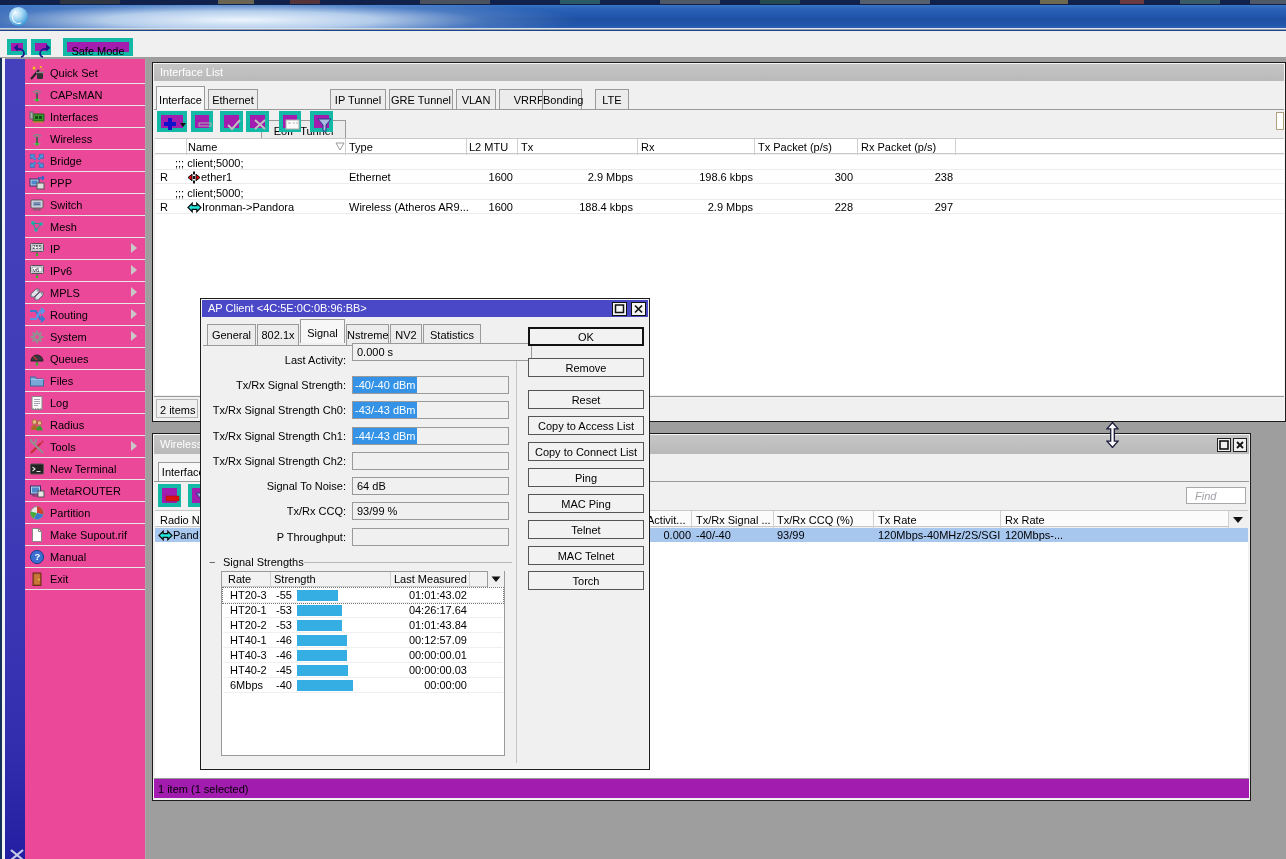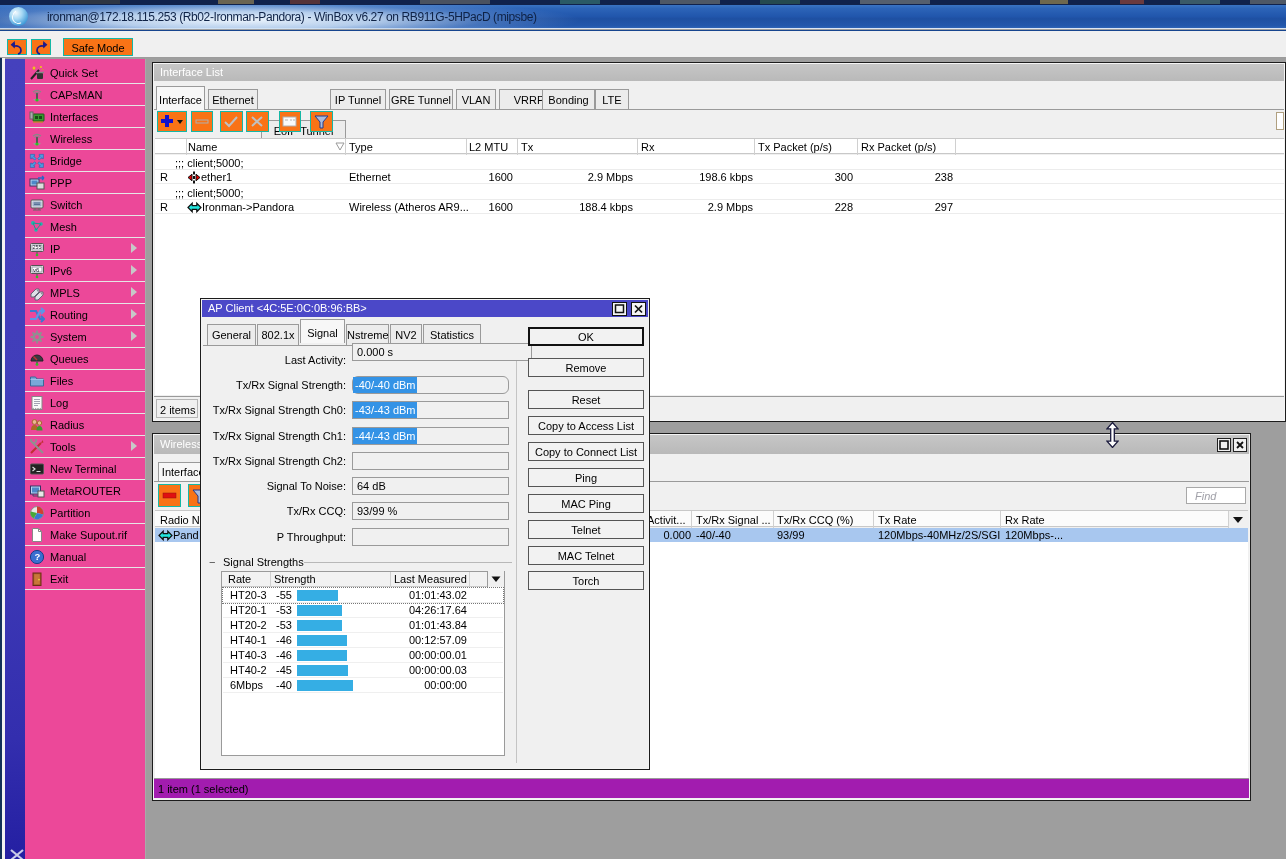--- a/index.html
+++ b/index.html
@@ -18,21 +18,21 @@
 #titleglow { left:0; top:5px; width:620px; height:24px;
   background:radial-gradient(ellipse 340px 22px at 240px 15px, rgba(240,248,255,0.98) 0%, rgba(205,225,246,0.85) 40%, rgba(140,175,222,0.35) 72%, rgba(140,175,222,0) 100%); }
 #titletext { left:47px; top:10px; font-size:12px; letter-spacing:-0.4px; color:#0e2246; }
 #titleicon { left:9px; top:7px; width:19px; height:19px; border-radius:50%;
   background:radial-gradient(circle at 7px 6px,#eef7fd 0%,#a5d8f4 35%,#3f9ad8 75%,#1f6aa8 100%); }
 #titleicon:after { content:""; position:absolute; left:3px; top:3px; width:11px; height:12px;
   border:1.6px solid rgba(255,255,255,0.85); border-color:transparent transparent rgba(255,255,255,0.9) rgba(255,255,255,0.9); border-radius:50%; transform:rotate(18deg); }
 
 
 #toolbar { left:0; top:30px; width:1286px; height:28px; background:#f0f0f0; border-top:1px solid #16458e; border-bottom:1px solid #9c9c9c;}
-.tbtn { position:absolute; background:#f97316; border:1px solid #14b8a6; }
+.tbtn { position:absolute; background:#a21caf; border:4px solid #14b8a6; }
 
 
 #leftedge { left:0; top:58px; width:5px; height:801px; background:#f2f2f2; border-left:2px solid #123058; }
 #navstrip { left:5px; top:59px; width:20px; height:800px; background:linear-gradient(to bottom,#4541bd 0%,#403cb8 55%,#332eae 85%,#241fa2 100%); }
 #sidebar { left:25px; top:59px; width:121px; height:800px; background:#ec4899; border-right:1px solid #a9a9a9; }
 .mitem { position:absolute; left:0; width:120px; height:22px; border-bottom:1px solid #e6e6e6; }
 .mitem .txt { position:absolute; left:25px; top:5px; }
 .mitem .ic { position:absolute; left:4px; top:3px; width:16px; height:16px; }
 .mitem .arr { position:absolute; right:8px; top:5px; width:0; height:0;
   border-left:6px solid #c8c8c8; border-top:5px solid transparent; border-bottom:5px solid transparent; }
@@ -65,21 +65,20 @@
     <div style="position:absolute;left:760px;top:0;width:40px;height:4px;background:#254a50;"></div>
     <div style="position:absolute;left:860px;top:0;width:70px;height:4px;background:#555f6d;"></div>
     <div style="position:absolute;left:1040px;top:0;width:28px;height:4px;background:#6e684e;"></div>
     <div style="position:absolute;left:1120px;top:0;width:24px;height:4px;background:#6a3a3e;"></div>
     <div style="position:absolute;left:1180px;top:0;width:40px;height:4px;background:#3a5a68;"></div>
     <div style="position:absolute;left:1250px;top:0;width:36px;height:4px;background:#4e5866;"></div>
   </div>
   <div id="titlebar" class="abs"></div>
   <div id="titleglow" class="abs"></div>
   <div id="titleicon" class="abs"></div>
-  <div id="titletext" class="abs">ironman@172.18.115.253 (Rb02-Ironman-Pandora) - WinBox v6.27 on RB911G-5HPacD (mipsbe)</div>
 
   <div id="toolbar" class="abs">
     <div class="tbtn" style="left:7px;top:8px;width:20px;height:16px;"><svg width="18" height="16" viewBox="0 0 18 16">
           <path d="M6 3 L6 6.2 C9.5 5.2 13 7 13 10.2 C13 12.4 11.4 13.6 10 14" fill="none" stroke="#1a1a8c" stroke-width="1.7"></path>
           <path d="M6.8 1 L2.6 4.8 L6.8 8.4 Z" fill="#1a1a8c"></path>
         </svg></div>
     <div class="tbtn" style="left:31px;top:8px;width:20px;height:16px;"><svg width="18" height="16" viewBox="0 0 18 16">
           <path d="M12 3 L12 6.2 C8.5 5.2 5 7 5 10.2 C5 12.4 6.6 13.6 8 14" fill="none" stroke="#1a1a8c" stroke-width="1.7"></path>
           <path d="M11.2 1 L15.4 4.8 L11.2 8.4 Z" fill="#1a1a8c"></path>
         </svg></div>
@@ -316,21 +315,21 @@
   <div class="win" id="win-if" style="left:152px;top:62px;width:1134px;height:360px;">
     <div class="wtitle">Interface List</div>
 
     <div class="tab sel" style="left:3px;top:23px;width:49px;">Interface</div>
     <div class="tab" style="left:55px;top:26px;width:50px;">Ethernet</div>
     <div class="tab" style="left:108px;top:16px;width:85px;margin-top:41px;">EoIP Tunnel</div>
     <div class="tab" style="left:177px;top:26px;width:56px;">IP Tunnel</div>
     <div class="tab" style="left:236px;top:26px;width:64px;">GRE Tunnel</div>
     <div class="tab" style="left:303px;top:26px;width:40px;">VLAN</div>
     <div class="tab" style="left:346px;top:26px;width:60px;">VRRP</div>
-    <div class="tab" style="left:389px;top:26px;width:53px;text-align:center;">Bonding</div>
+    <div class="tab" style="left:389px;top:26px;width:40px;text-align:center;">Bonding</div>
     <div class="tab" style="left:442px;top:26px;width:34px;">LTE</div>
     <div style="position:absolute;left:1px;top:46px;right:1px;height:1px;background:#9a9a9a;"></div>
 
     <div class="tbtn" style="left:4px;top:48px;width:30px;height:21px;">
       <svg width="28" height="19" viewBox="0 0 28 19">
           <path d="M7 3 h4 v4 h4 v4 h-4 v4 h-4 v-4 H3 V7 h4 z" fill="#1111cc"></path>
           <path d="M19 8 l6 0 -3 4 z" fill="#111"></path>
         </svg>
     </div>
     <div class="tbtn" style="left:38px;top:48px;width:22px;height:21px;"><svg width="20" height="19">
@@ -481,21 +480,21 @@
     <div class="tab sel" style="left:99px;top:20px;width:45px;">Signal</div>
     <div class="tab" style="left:145px;top:25px;width:43px;">Nstreme</div>
     <div class="tab" style="left:189px;top:25px;width:32px;">NV2</div>
     <div class="tab" style="left:222px;top:25px;width:58px;">Statistics</div>
     <div style="position:absolute;left:2px;top:46px;width:313px;height:1px;background:#9a9a9a;"></div>
     <div style="position:absolute;left:315px;top:47px;width:1px;height:417px;background:#c4c4c4;"></div>
 
     <div class="lbl" style="left:5px;top:55px;width:140px;">Last Activity:</div>
     <div class="field" style="left:151px;top:44px;width:180px;">0.000 s</div>
     <div class="lbl" style="left:5px;top:80px;width:140px;">Tx/Rx Signal Strength:</div>
-    <div class="field" style="left:151px;top:77px;width:157px;padding:0;border-radius:6px;"><span style="display:inline-block;background:#3493e6;color:#fff;padding:2px 1px 2px 2px;">-40/-40 dBm</span></div>
+    <div class="field" style="left:151px;top:77px;width:157px;padding:0;"><span style="display:inline-block;background:#3493e6;color:#fff;padding:2px 1px 2px 2px;">-40/-40 dBm</span></div>
     <div class="lbl" style="left:5px;top:105px;width:140px;">Tx/Rx Signal Strength Ch0:</div>
     <div class="field" style="left:151px;top:102px;width:157px;padding:0;"><span style="display:inline-block;background:#3493e6;color:#fff;padding:2px 1px 2px 2px;">-43/-43 dBm</span></div>
     <div class="lbl" style="left:5px;top:131px;width:140px;">Tx/Rx Signal Strength Ch1:</div>
     <div class="field" style="left:151px;top:128px;width:157px;padding:0;"><span style="display:inline-block;background:#3493e6;color:#fff;padding:2px 1px 2px 2px;">-44/-43 dBm</span></div>
     <div class="lbl" style="left:5px;top:156px;width:140px;">Tx/Rx Signal Strength Ch2:</div>
     <div class="field" style="left:151px;top:153px;width:157px;"></div>
     <div class="lbl" style="left:5px;top:181px;width:140px;">Signal To Noise:</div>
     <div class="field" style="left:151px;top:178px;width:157px;">64 dB</div>
     <div class="lbl" style="left:5px;top:206px;width:140px;">Tx/Rx CCQ:</div>
     <div class="field" style="left:151px;top:203px;width:157px;">93/99 %</div>

